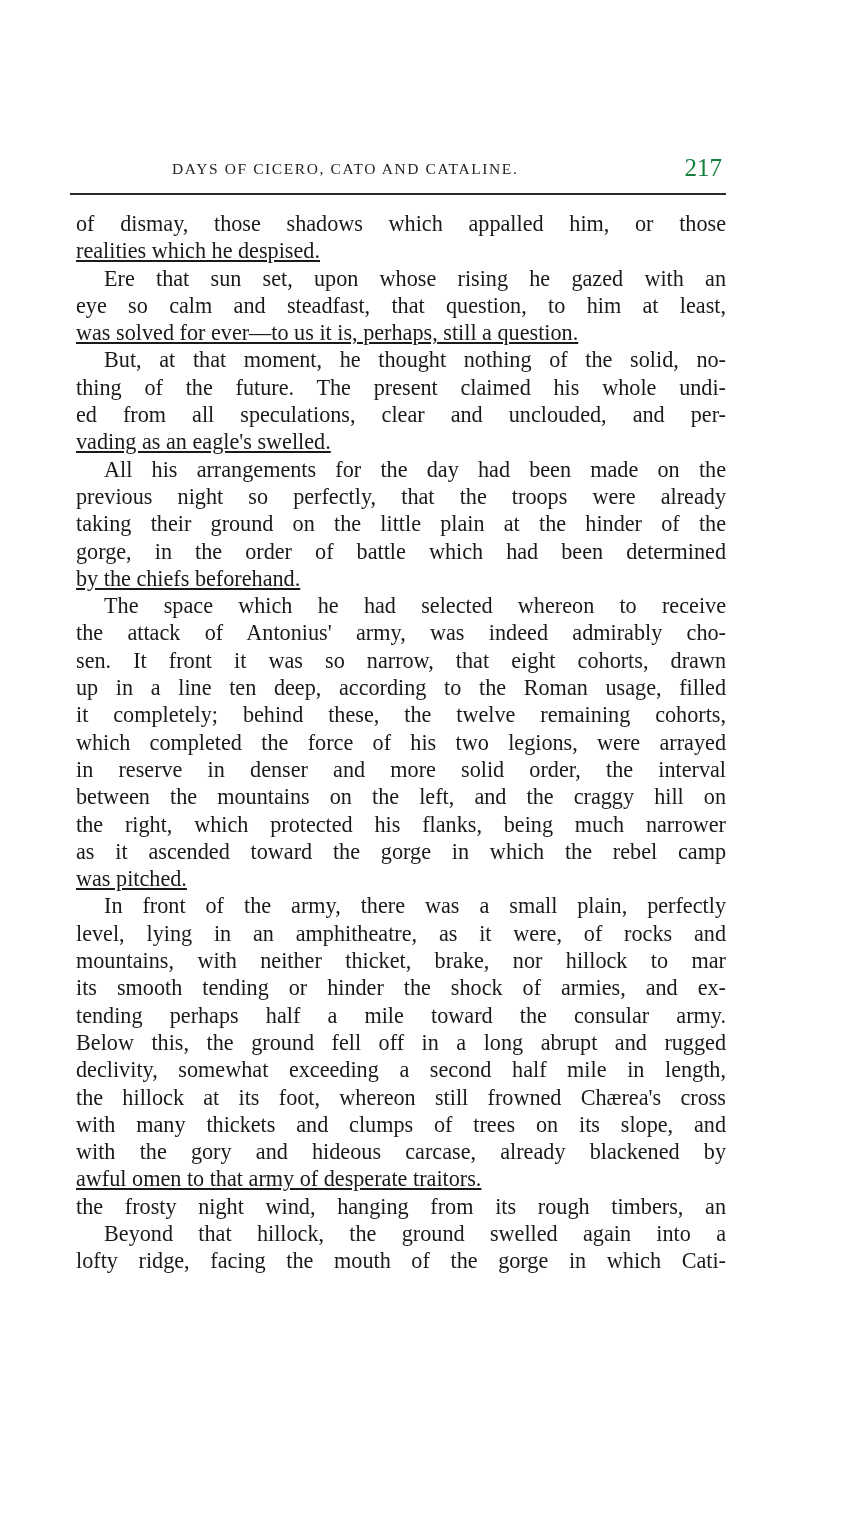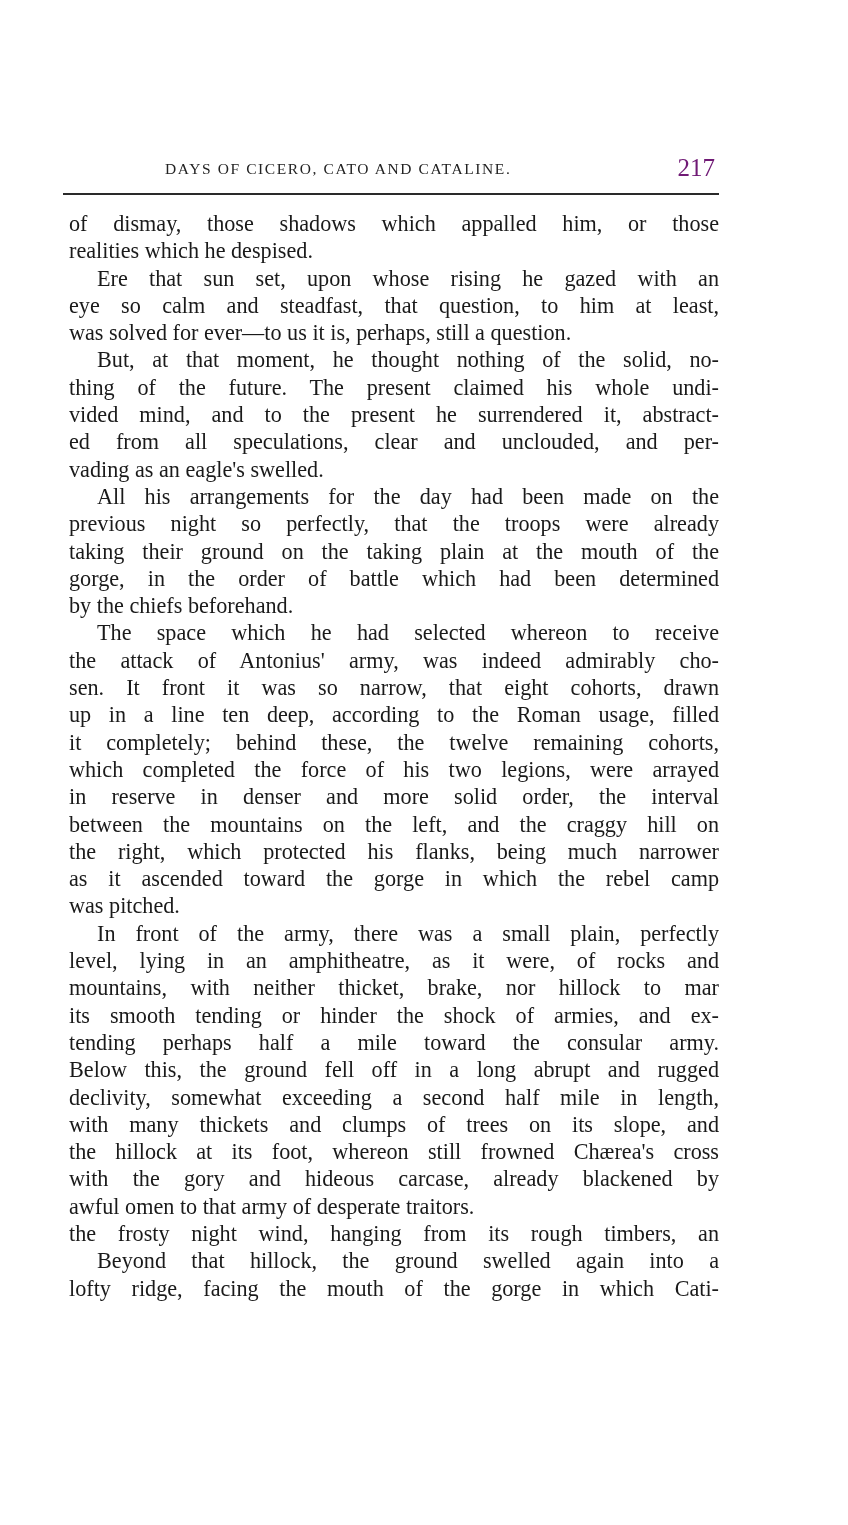--- a/index.html
+++ b/index.html
@@ -10,21 +10,21 @@
   body {
     width: 848px;
     height: 1525px;
     position: relative;
     overflow: hidden;
     font-family: "Liberation Serif", "DejaVu Serif", serif;
     color: #1a1a1a;
   }
   .page {
     position: absolute;
-    left: 69px;
+    left: 76px;
     top: 154px;
     width: 650px;
   }
   .running-head {
     position: relative;
     height: 34px;
   }
   .running-title {
     position: absolute;
     left: 96px;
@@ -33,21 +33,21 @@
     letter-spacing: 1.6px;
     font-variant: small-caps;
     text-transform: uppercase;
     color: #222;
   }
   .page-number {
     position: absolute;
     right: 4px;
     top: 0px;
     font-size: 25px;
-    color: #701a75;
+    color: #15803d;
   }
   .rule {
     position: absolute;
     left: -6px;
     top: 39px;
     width: 656px;
     height: 0;
     border-top: 2px solid #2a2a2a;
   }
   .body-text {
@@ -61,20 +61,21 @@
     height: 27.3px;
     line-height: 27.3px;
     font-size: 22.2px;
     white-space: nowrap;
     text-align: justify;
     text-align-last: justify;
     overflow: visible;
   }
   .line.last {
     text-align-last: left;
+    text-decoration: underline;
   }
   .line.indent {
     padding-left: 28px;
   }
 </style>
 </head>
 <body>
 
 <div class="page">
   <div class="running-head">
@@ -88,28 +89,27 @@
         <span class="line last">realities which he despised.</span>
       </div>
       <div>
         <span class="line indent">Ere that sun set, upon whose rising he gazed with an</span>
         <span class="line">eye so calm and steadfast, that question, to him at least,</span>
         <span class="line last">was solved for ever—to us it is, perhaps, still a question.</span>
       </div>
       <div>
         <span class="line indent">But, at that moment, he thought nothing of the solid, no-</span>
         <span class="line">thing of the future.  The present claimed his whole undi-</span>
-        <span class="line">vided mind, and to the present he surrendered it, abstract-</span>
         <span class="line">ed from all speculations, clear and unclouded, and per-</span>
         <span class="line last">vading as an eagle's swelled.</span>
       </div>
       <div>
         <span class="line indent">All his arrangements for the day had been made on the</span>
         <span class="line">previous night so perfectly, that the troops were already</span>
-        <span class="line">taking their ground on the taking plain at the mouth of the</span>
+        <span class="line">taking their ground on the little plain at the hinder of the</span>
         <span class="line">gorge, in the order of battle which had been determined</span>
         <span class="line last">by the chiefs beforehand.</span>
       </div>
       <div>
         <span class="line indent">The space which he had selected whereon to receive</span>
         <span class="line">the attack of Antonius' army, was indeed admirably cho-</span>
         <span class="line">sen.  It front it was so narrow, that eight cohorts, drawn</span>
         <span class="line">up in a line ten deep, according to the Roman usage, filled</span>
         <span class="line">it completely; behind these, the twelve remaining cohorts,</span>
         <span class="line">which completed the force of his two legions, were arrayed</span>
@@ -120,22 +120,22 @@
         <span class="line last">was pitched.</span>
       </div>
       <div>
         <span class="line indent">In front of the army, there was a small plain, perfectly</span>
         <span class="line">level, lying in an amphitheatre, as it were, of rocks and</span>
         <span class="line">mountains, with neither thicket, brake, nor hillock to mar</span>
         <span class="line">its smooth tending or hinder the shock of armies, and ex-</span>
         <span class="line">tending perhaps half a mile toward the consular army.</span>
         <span class="line">Below this, the ground fell off in a long abrupt and rugged</span>
         <span class="line">declivity, somewhat exceeding a second half mile in length,</span>
+        <span class="line">the hillock at its foot, whereon still frowned Chærea's cross</span>
         <span class="line">with many thickets and clumps of trees on its slope, and</span>
-        <span class="line">the hillock at its foot, whereon still frowned Chærea's cross</span>
         <span class="line">with the gory and hideous carcase, already blackened by</span>
         <span class="line last">awful omen to that army of desperate traitors.</span>
         <span class="line">the frosty night wind, hanging from its rough timbers, an</span>
       </div>
       <div>
         <span class="line indent">Beyond that hillock, the ground swelled again into a</span>
         <span class="line">lofty ridge, facing the mouth of the gorge in which Cati-</span>
       </div>
     </div>
 </div>

